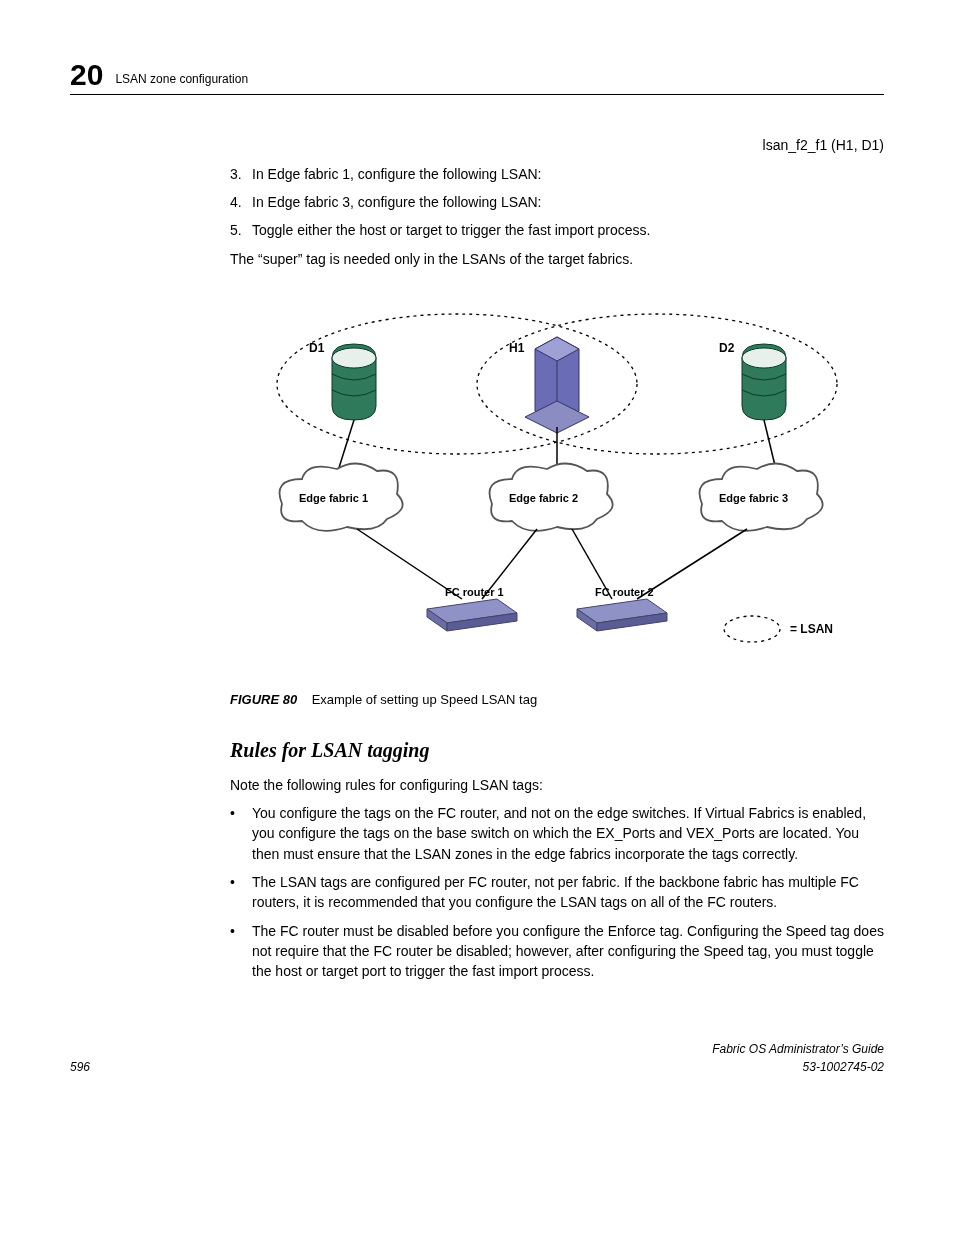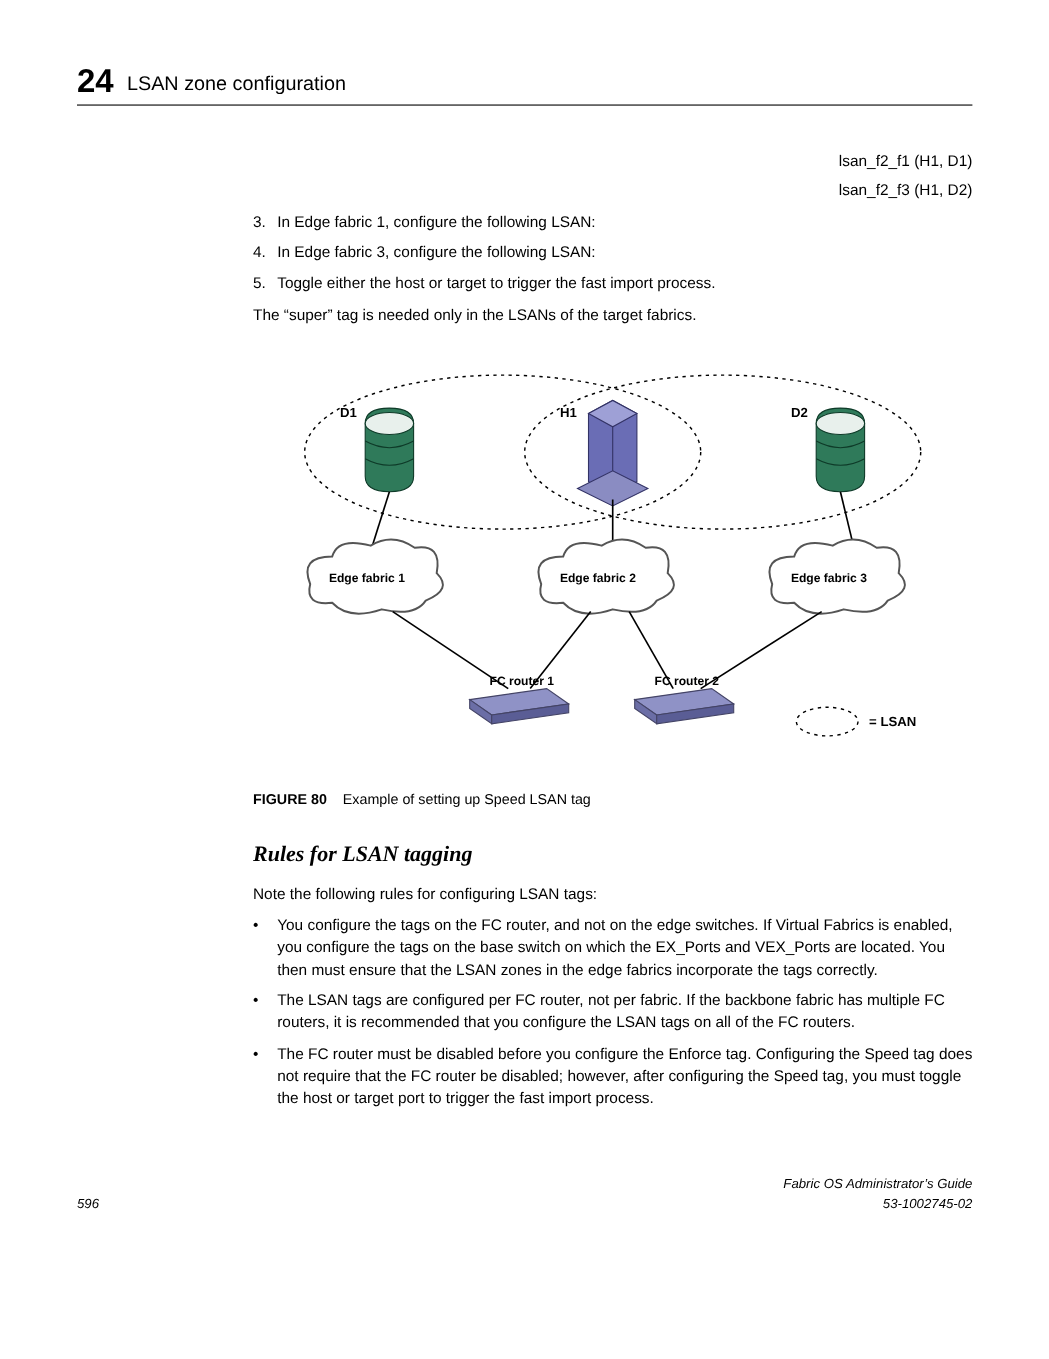--- a/index.html
+++ b/index.html
@@ -19,21 +19,21 @@
     padding-bottom: 4px;
     margin-bottom: 40px;
   }
   .chapter-num {
     font-size: 30px;
     font-weight: bold;
     margin-right: 12px;
     line-height: 1;
   }
   .header-title {
-    font-size: 18px;
+    font-size: 12px;
     position: relative;
     top: -2px;
   }
   .content {
     margin-left: 160px;
   }
   .code-indent {
     margin-left: 50px;
     margin-bottom: 6px;
     text-align: right;
@@ -49,21 +49,21 @@
   .step-text { flex: 1; }
   .para { margin: 8px 0; }
   .figure-wrap {
     margin: 30px 0 10px 0;
     text-align: center;
   }
   .figcap {
     margin: 12px 0 20px 0;
     font-size: 13px;
   }
-  .figcap-label { font-weight: bold; }
+  .figcap-label { font-weight: bold; font-style: italic; }
   .h3 {
     font-family: Georgia, 'Times New Roman', serif;
     font-style: italic;
     font-weight: bold;
     font-size: 20px;
     color: #000000;
     margin: 26px 0 10px 0;
   }
   .bullet {
     display: flex;
@@ -83,28 +83,27 @@
     font-size: 12px;
     margin-top: 60px;
   }
   .footer-right { text-align: right; }
   svg { display: block; margin: 0 auto; }
 </style>
 </head>
 <body>
 
 <div class="header">
-  <span class="chapter-num">24</span>
+  <span class="chapter-num">20</span>
   <span class="header-title">LSAN zone configuration</span>
 </div>
 
 <div class="content">
 
   <div class="code-indent">lsan_f2_f1 (H1, D1)</div>
-  <div class="code-indent">lsan_f2_f3 (H1, D2)</div>
 
 
   <div class="step">
     <div class="step-num">3.</div>
     <div class="step-text">In Edge fabric 1, configure the following LSAN:</div>
   </div>
 
   <div class="step">
     <div class="step-num">4.</div>
     <div class="step-text">In Edge fabric 3, configure the following LSAN:</div>

